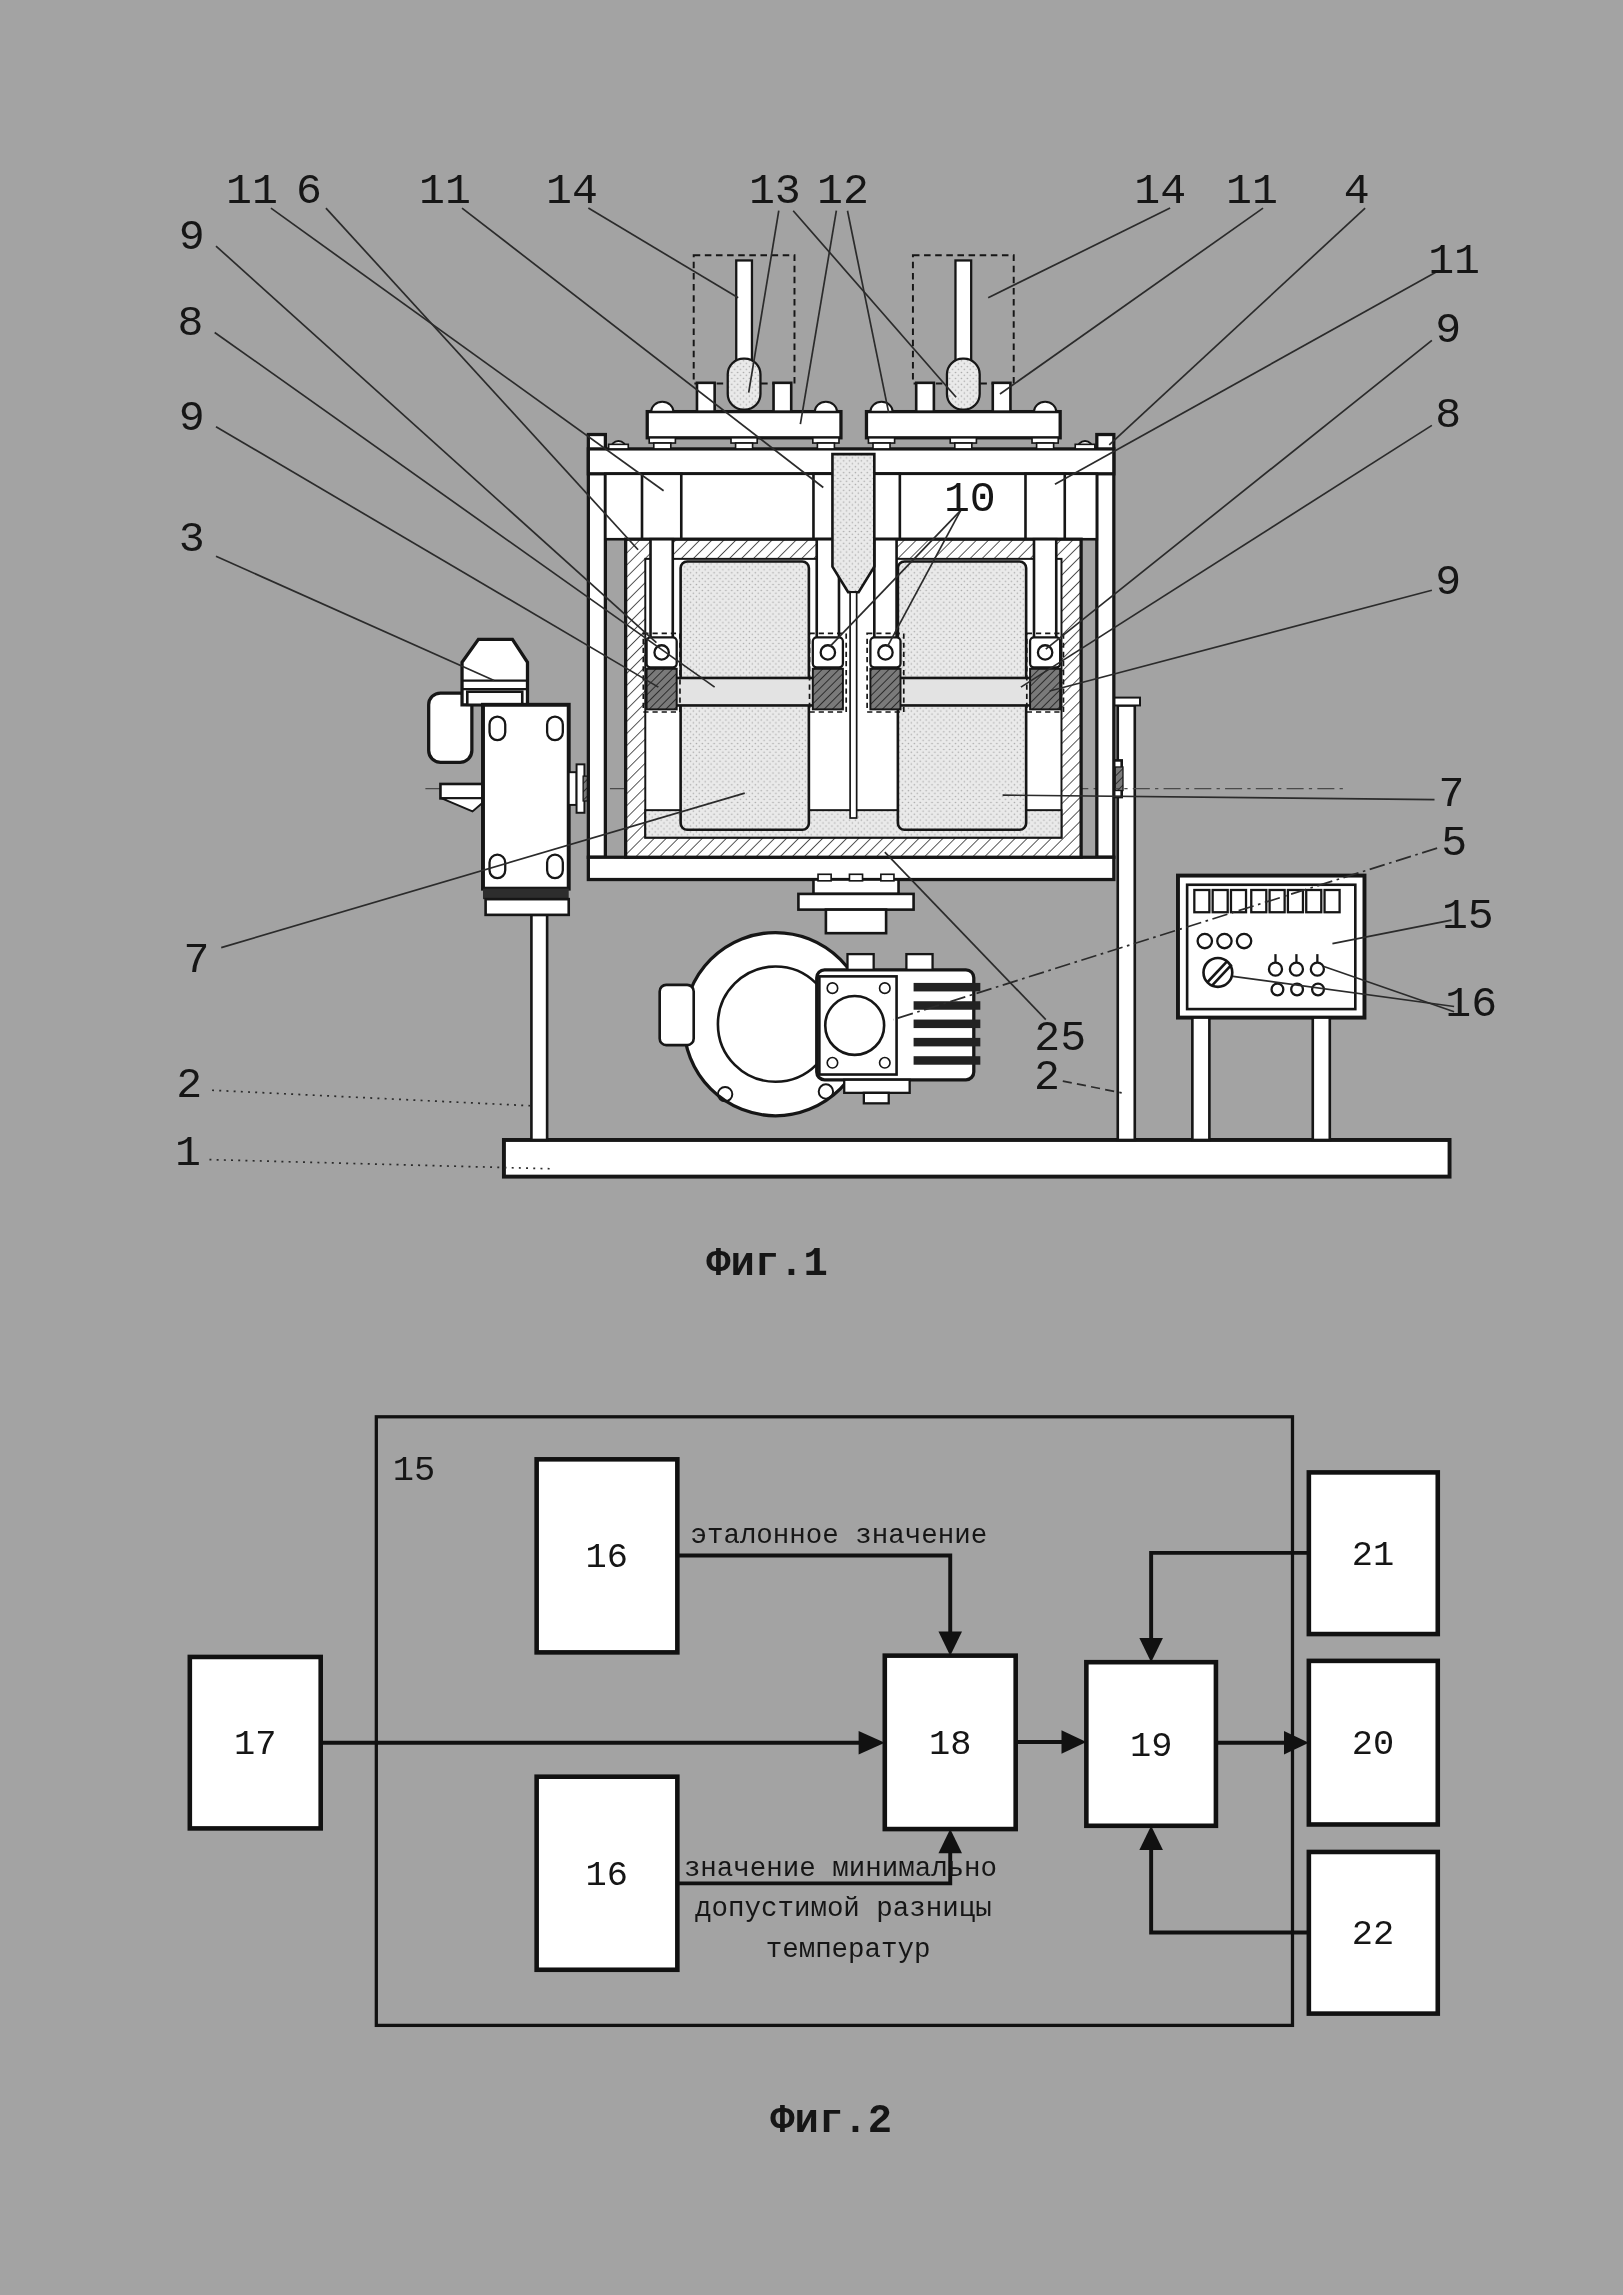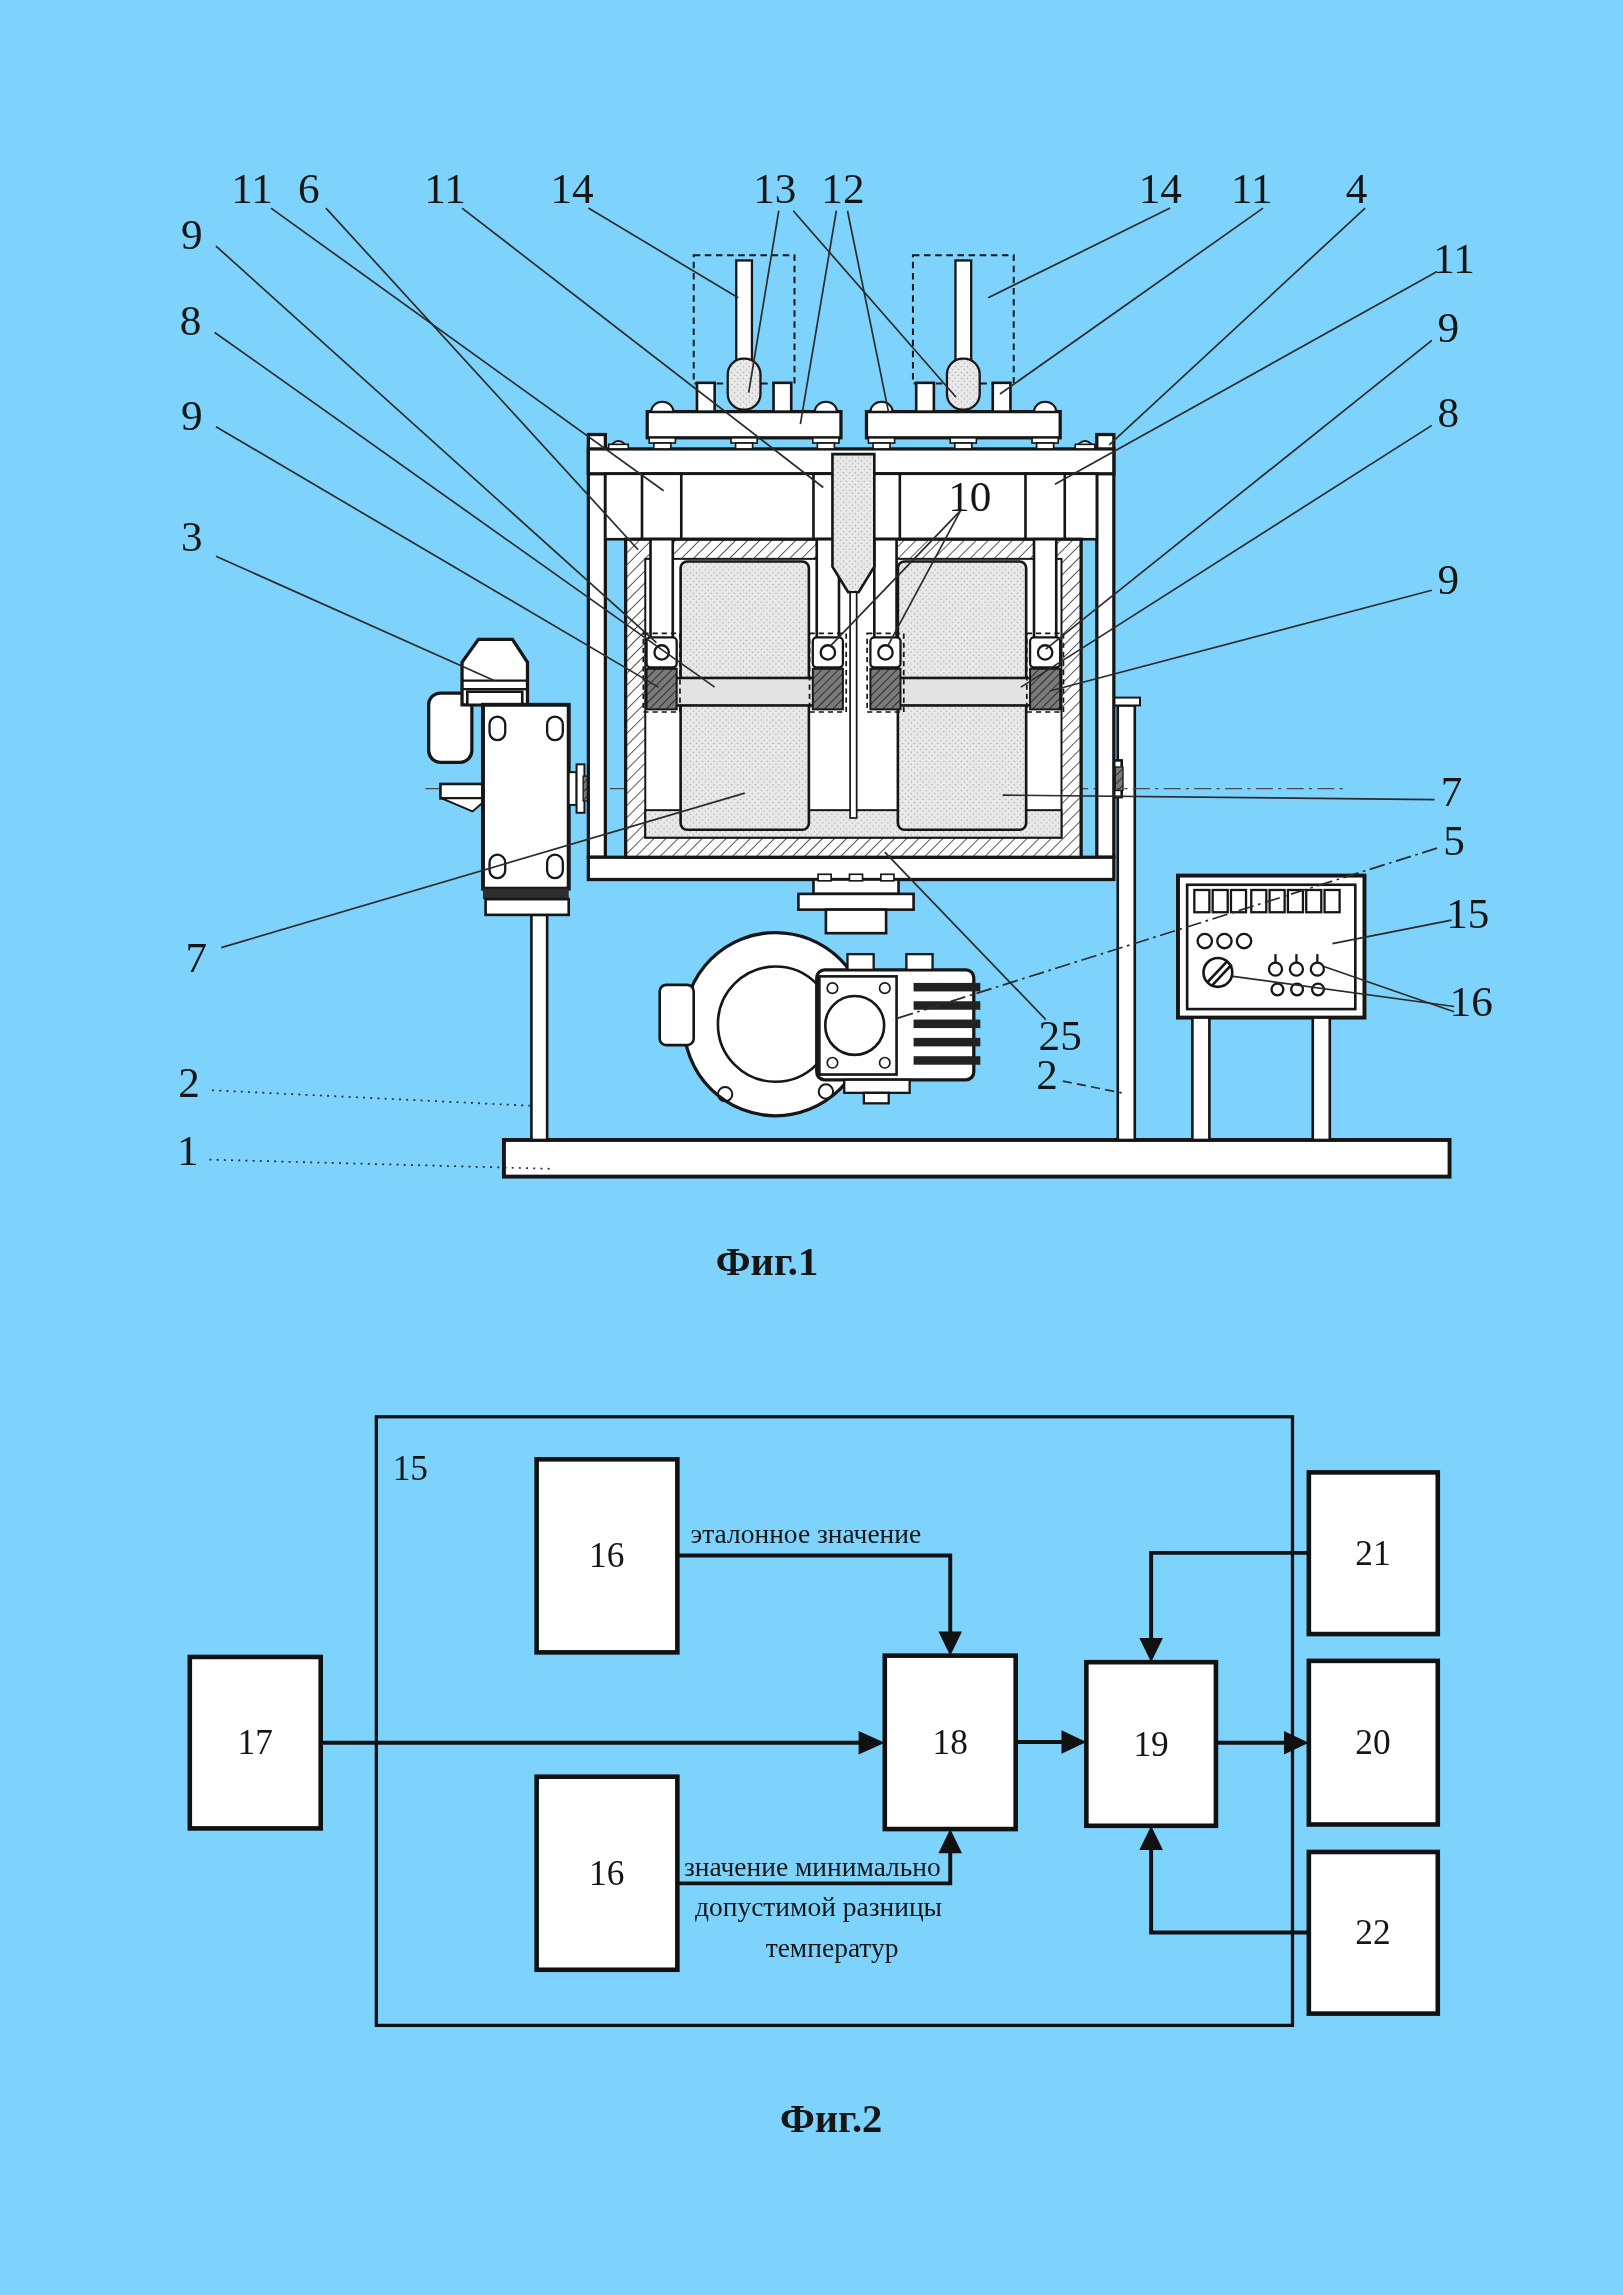--- a/index.html
+++ b/index.html
@@ -1,17 +1,17 @@
 <!DOCTYPE html>
 <html style="font-size:10.5px"><head>
 <meta charset="utf-8">
 <style>
   html,body{margin:0;padding:0;background:#fff;}
-  .page{position:relative;width:1623px;height:2295px;background:#7dd3fc;overflow:hidden;
-        font-family:Liberation Serif, serif;}
+  .page{position:relative;width:1623px;height:2295px;background:#a3a3a3;overflow:hidden;
+        font-family:Liberation Mono, monospace;}
   svg{display:block;position:absolute;left:0;top:0;}
   text{fill:#161616;}
   .fig-label{font-size:66px;}
   .fig2-label{font-size:54px;}
   .fig2-annot{font-size:42px;}
   .caption{font-size:62px;font-weight:bold;}
   .outline{fill:#ffffff;stroke:#161616;}
   .nofill{fill:none;stroke:#161616;}
   .leader{fill:none;stroke:#2b2b2b;stroke-width:2.6;}
   .flow{fill:none;stroke:#111;stroke-width:6;}

